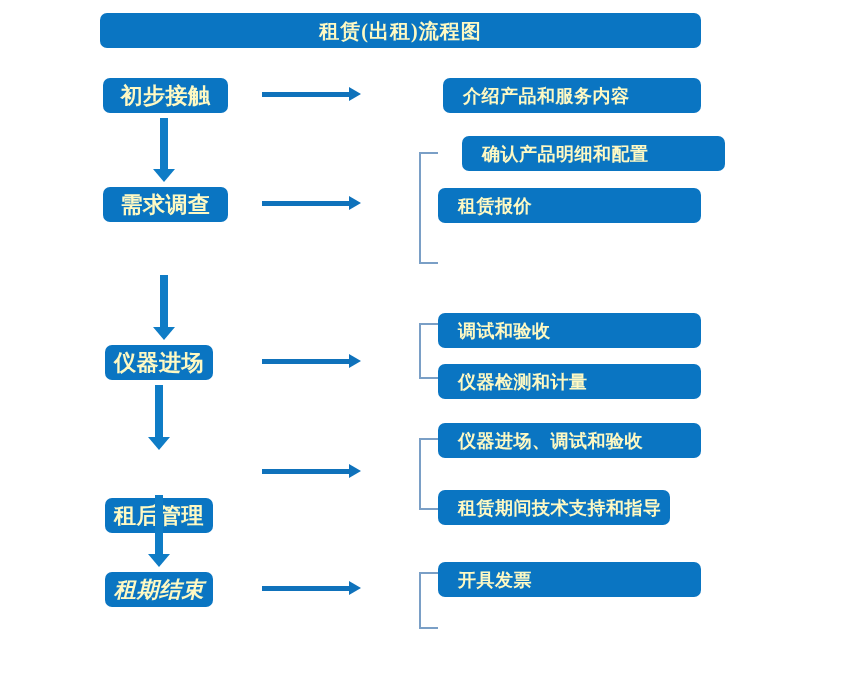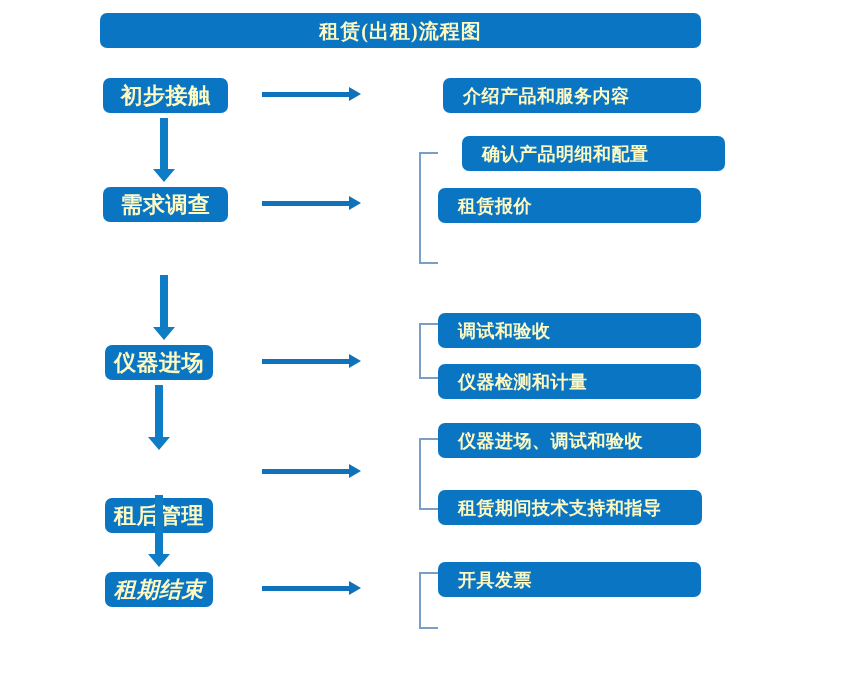--- a/index.html
+++ b/index.html
@@ -180,18 +180,18 @@
 
   <div class="box detail-box" style="left:438px; top:188px; width:263px; height:35px;">租赁报价</div>
 
 
   <div class="box detail-box" style="left:438px; top:313px; width:263px; height:35px;">调试和验收</div>
 
   <div class="box detail-box" style="left:438px; top:364px; width:263px; height:35px;">仪器检测和计量</div>
 
   <div class="box detail-box" style="left:438px; top:423px; width:263px; height:35px;">仪器进场、调试和验收</div>
 
-  <div class="box detail-box" style="left:438px; top:490px; width:264px; height:35px;">租赁期间技术支持和指导</div>
+  <div class="box detail-box" style="left:438px; top:490px; width:232px; height:35px;">租赁期间技术支持和指导</div>
 
   <div class="box detail-box" style="left:438px; top:562px; width:263px; height:35px;">开具发票</div>
 
 
 </div>
 
 </body></html>

